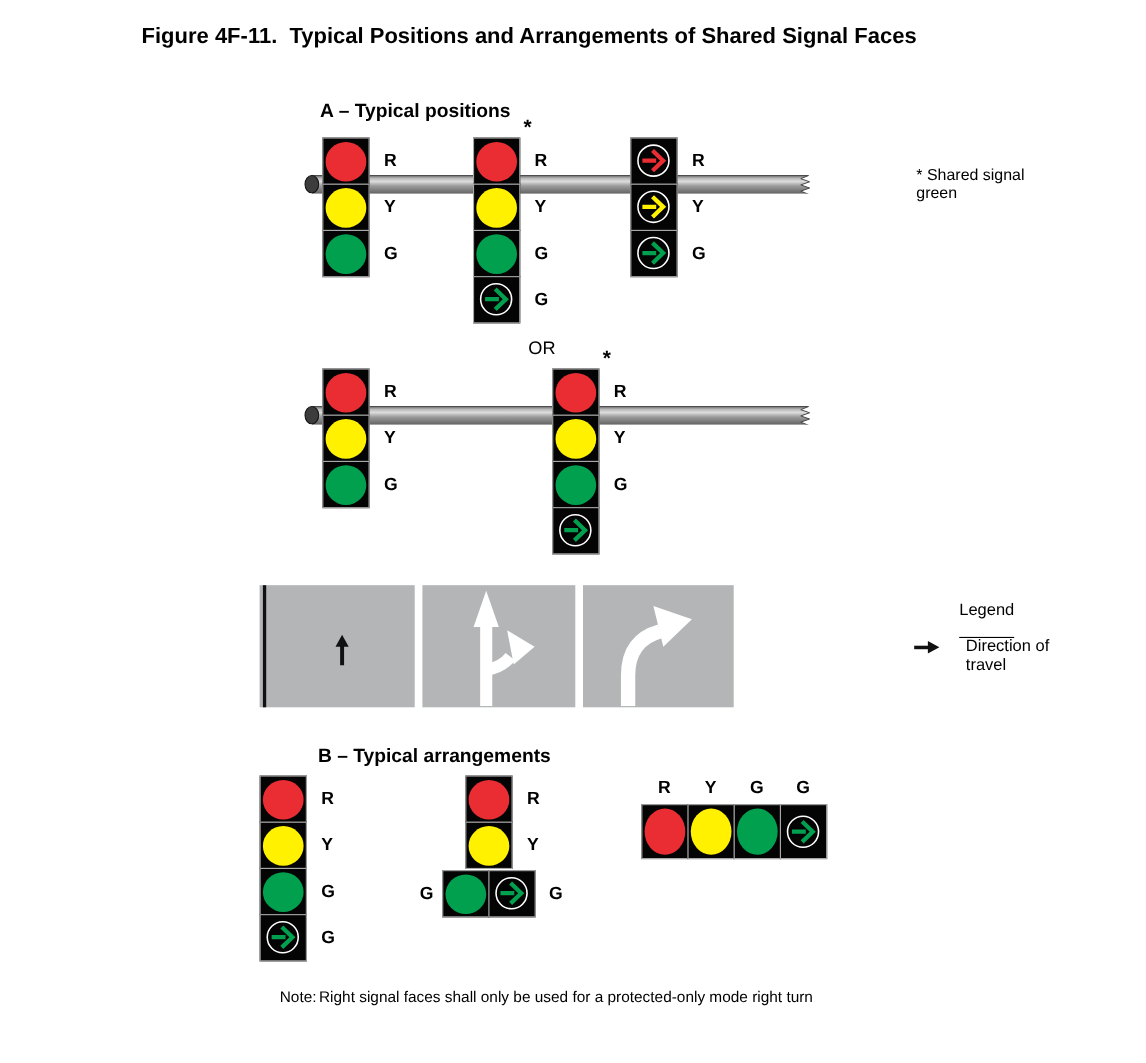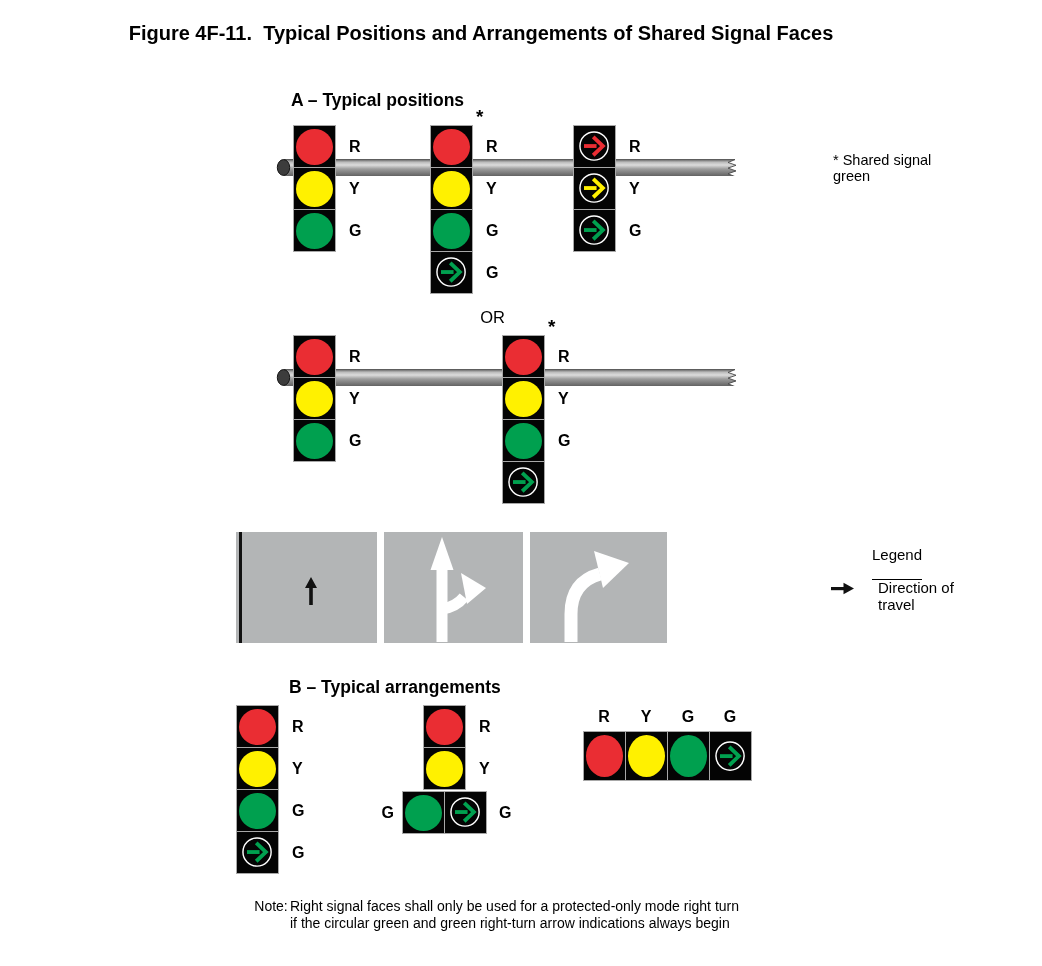--- a/index.html
+++ b/index.html
@@ -264,17 +264,16 @@
     <polygon points="12.5,0.8 23,6.5 12.5,12.2" fill="#111"></polygon>
   </svg>
   <div class="abs" id="legend-entry">Direction of travel</div>
 
   <div class="abs sec-heading" id="heading-b">B – Typical arrangements</div>
 
   <div class="abs" id="note">
     <span class="note-label">Note:</span>
     <span>
       <div>Right signal faces shall only be used for a protected-only mode right turn</div>
-      <div>if the circular green and green right-turn arrow indications always begin</div>
     </span>
   </div>
 
 </div>
 
 </body></html>

